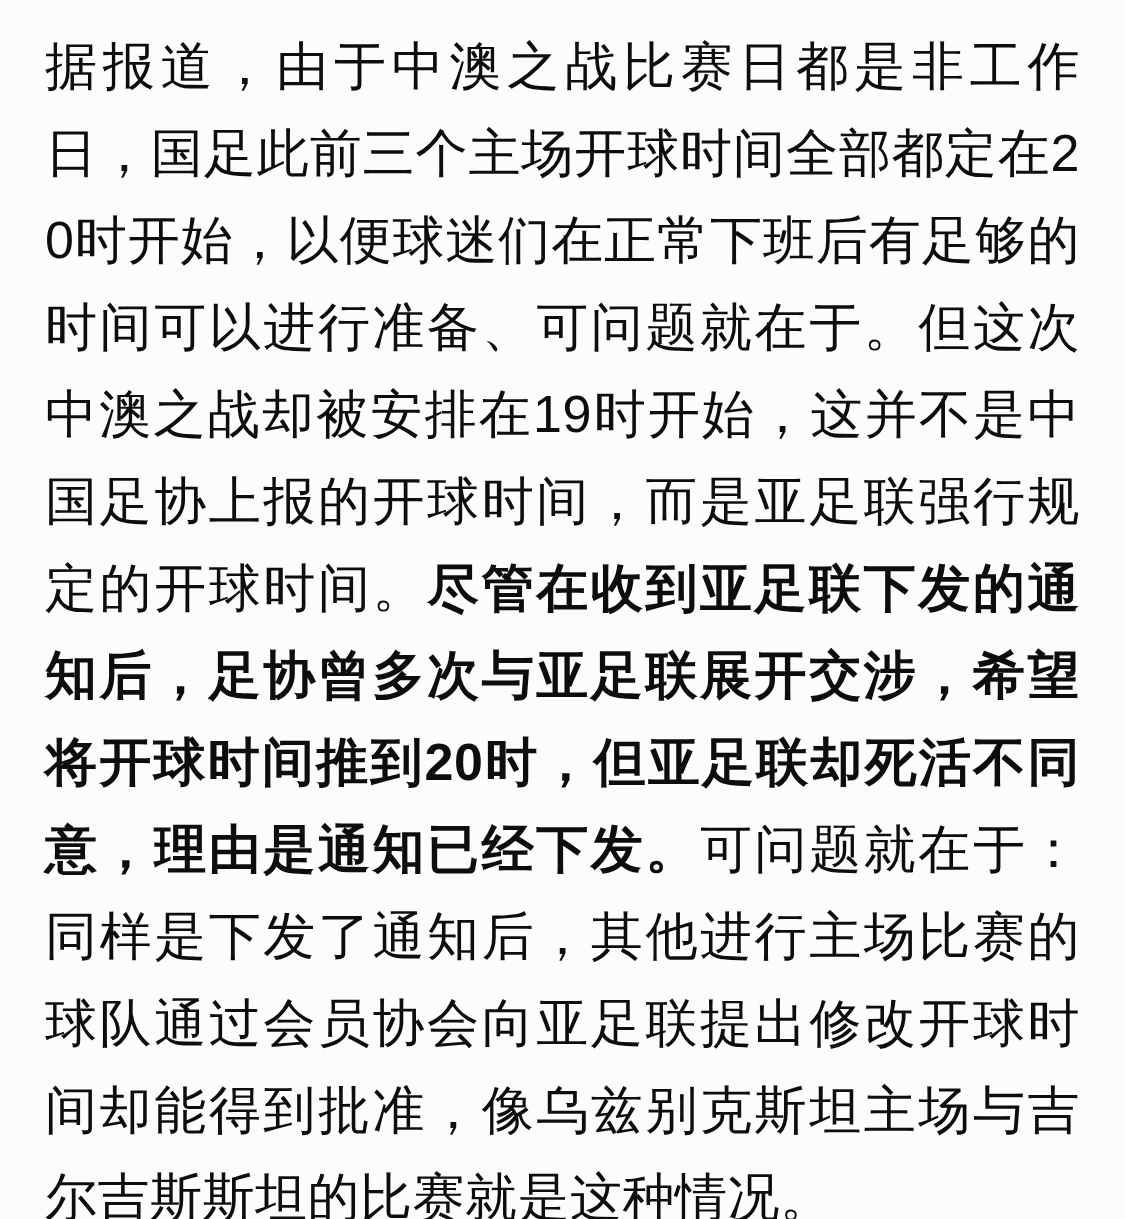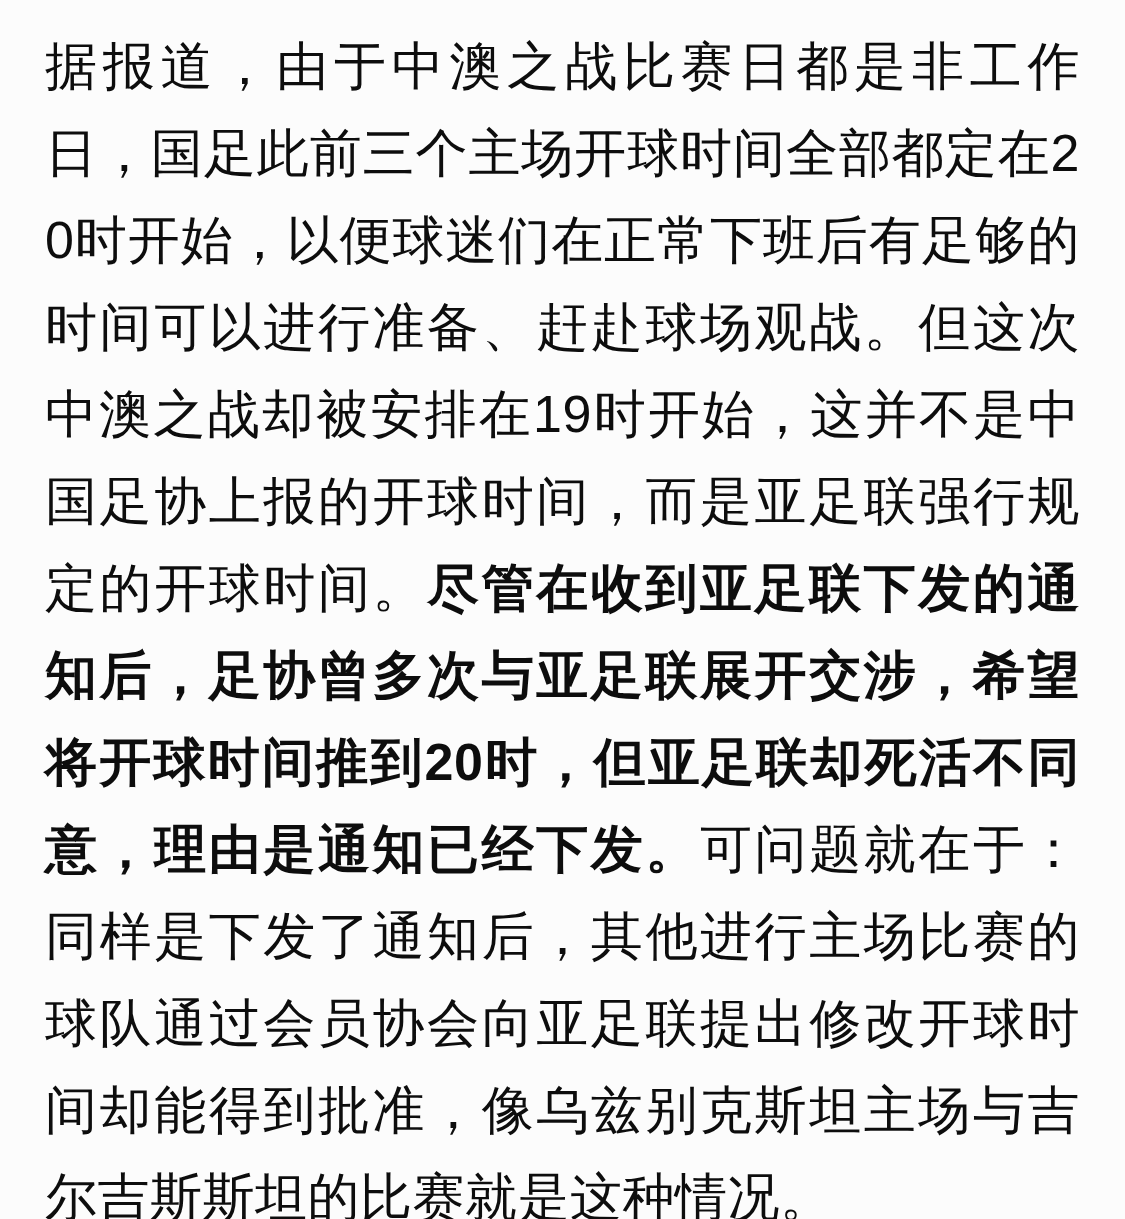--- a/index.html
+++ b/index.html
@@ -33,15 +33,15 @@
   }
   .seg.bold {
     font-weight: 700;
   }
 </style>
 </head>
 <body>
 
 <div class="page">
   <div class="article-body">
-    <p class="article-paragraph"><span class="seg">据报道，由于中澳之战比赛日都是非工作日，国足此前三个主场开球时间全部都定在20时开始，以便球迷们在正常下班后有足够的时间可以进行准备、赶赴球场观战。但这次中澳之战却被安排在19时开始，这并不是中国足协上报的开球时间，而是亚足联强行规定的开球时间。</span><span class="seg bold">尽管在收到亚足联下发的通知后，足协曾多次与亚足联展开交涉，希望将开球时间推到20时，但亚足联却死活不同意，理由是通知已经下发。</span><span class="seg">可问题就在于：同样是下发了通知后，其他进行主场比赛的球队通过会员协会向亚足联提出修改开球时间却能得到批准，像乌兹别克斯坦主场与吉尔吉斯斯坦的比赛就是这种情况。</span></p>
+    <p class="article-paragraph"><span class="seg">据报道，由于中澳之战比赛日都是非工作日，国足此前三个主场开球时间全部都定在20时开始，以便球迷们在正常下班后有足够的时间可以进行准备、可问题就在于。但这次中澳之战却被安排在19时开始，这并不是中国足协上报的开球时间，而是亚足联强行规定的开球时间。</span><span class="seg bold">尽管在收到亚足联下发的通知后，足协曾多次与亚足联展开交涉，希望将开球时间推到20时，但亚足联却死活不同意，理由是通知已经下发。</span><span class="seg">可问题就在于：同样是下发了通知后，其他进行主场比赛的球队通过会员协会向亚足联提出修改开球时间却能得到批准，像乌兹别克斯坦主场与吉尔吉斯斯坦的比赛就是这种情况。</span></p>
   </div>
 </div>
 
 </body></html>

